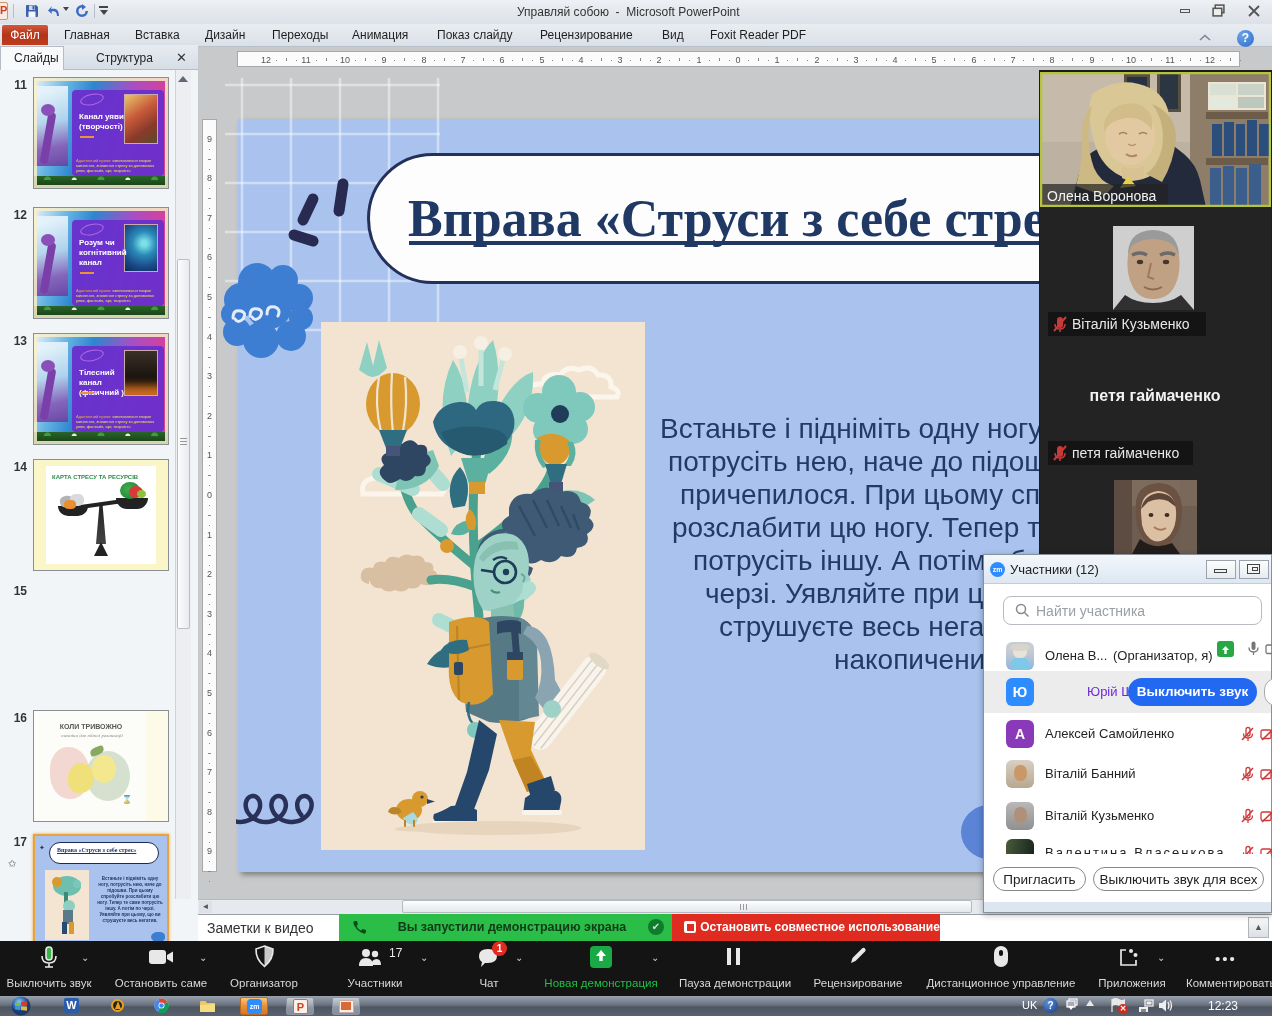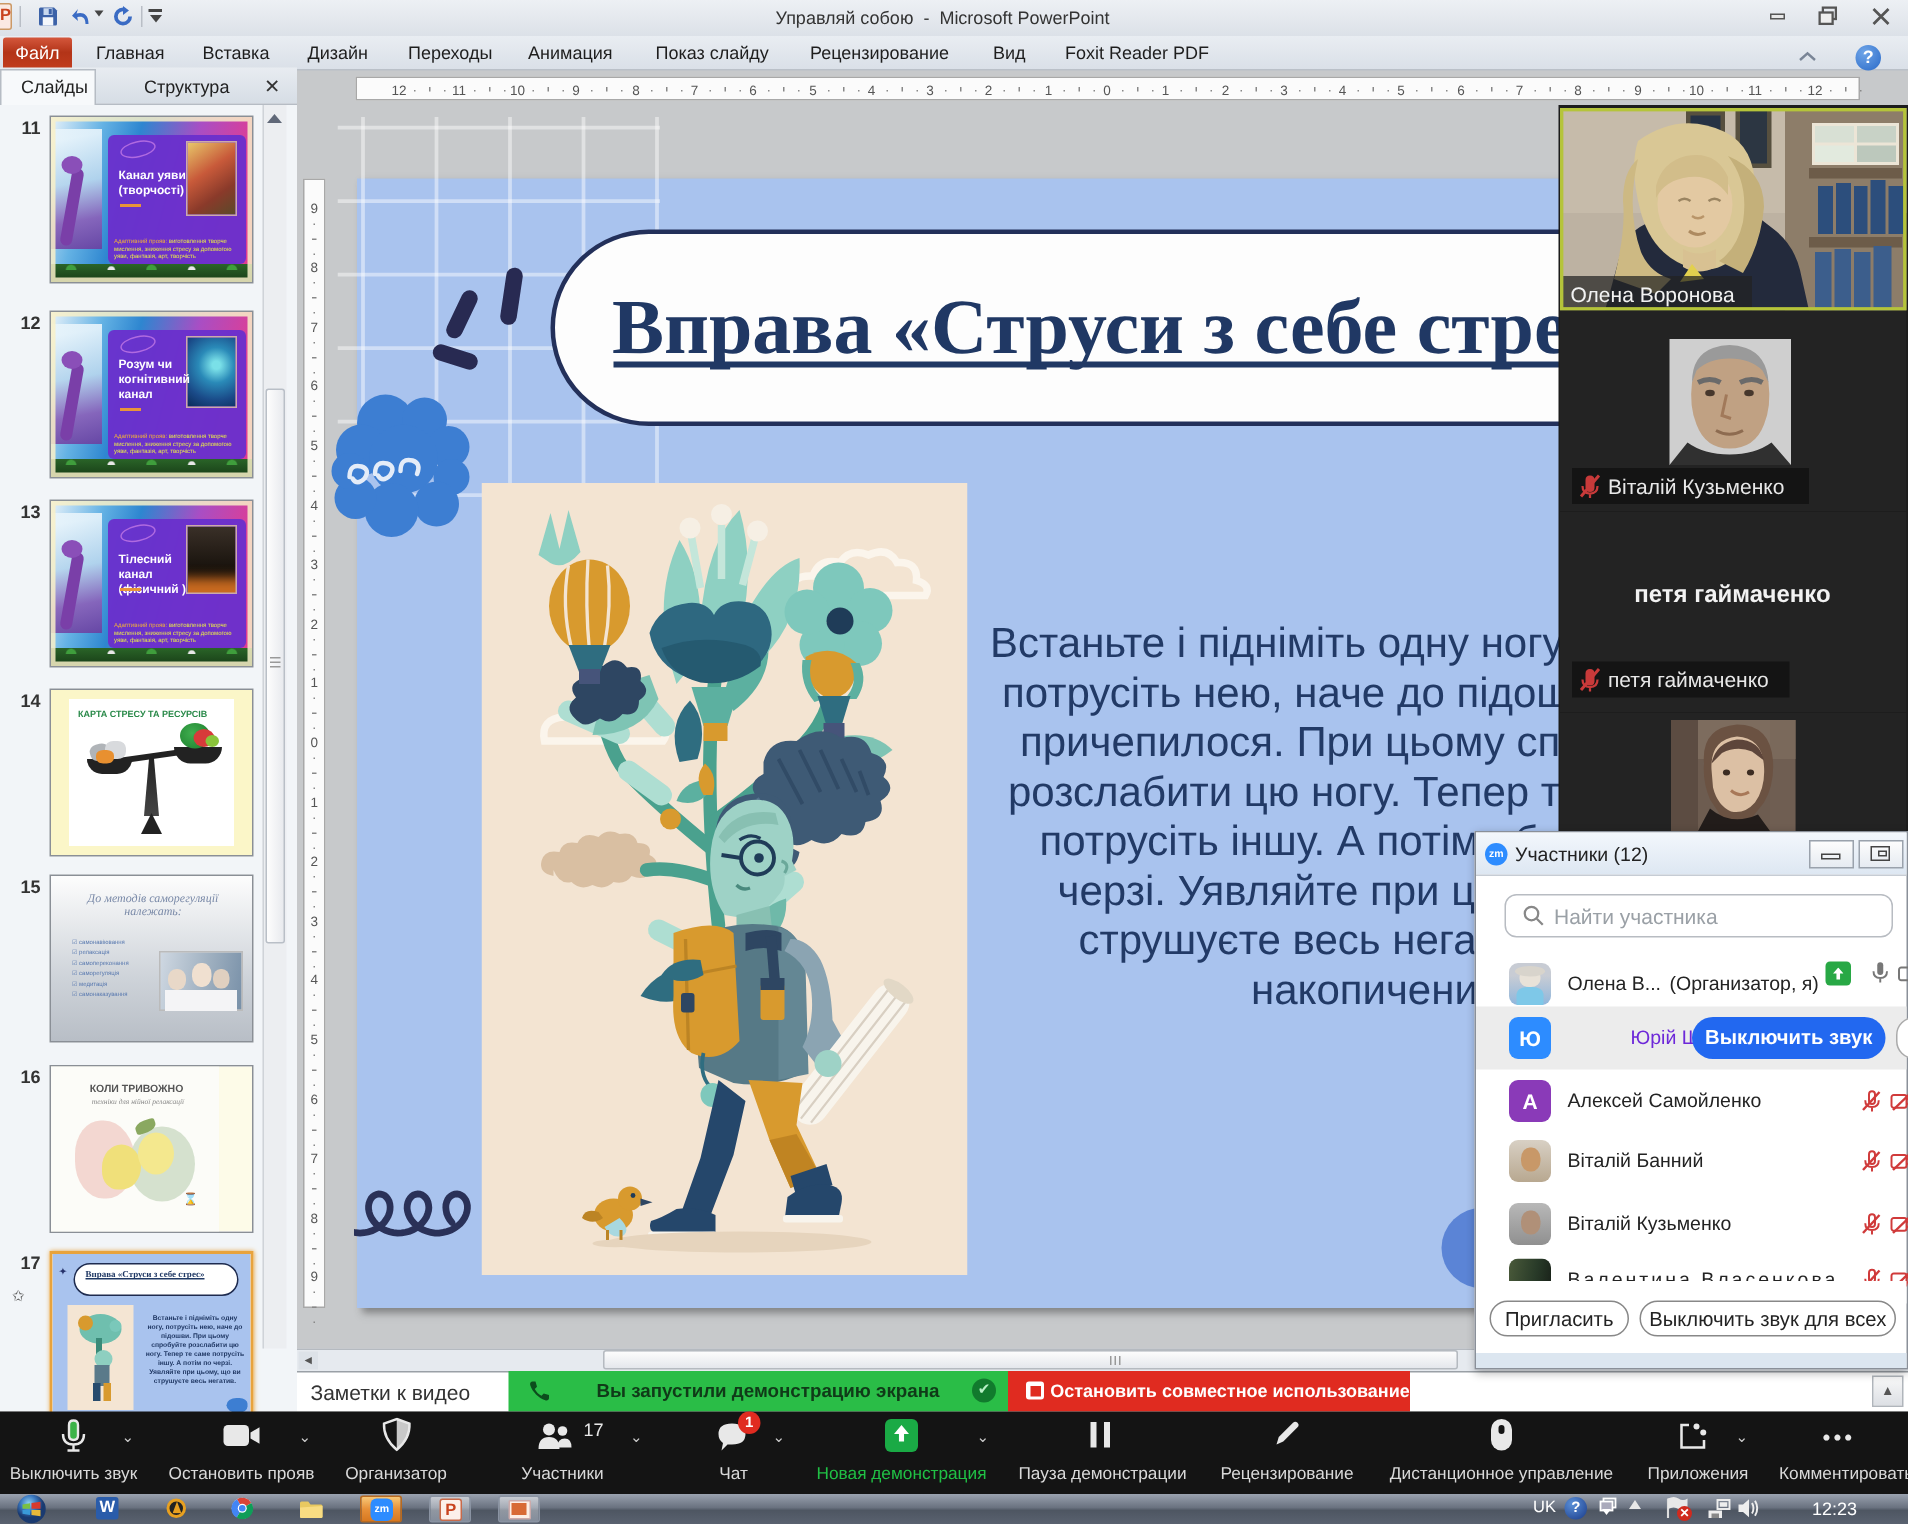--- a/index.html
+++ b/index.html
@@ -120,30 +120,20 @@
       <div style="position:absolute;left:82px;top:38px;width:32px;height:11px;background:#222;border-radius:0 0 15px 15px;"></div>
       <div style="position:absolute;left:26px;top:36px;width:13px;height:11px;background:#b0b4b8;border-radius:40%;transform:rotate(-15deg);"></div>
       <div style="position:absolute;left:36px;top:34px;width:14px;height:12px;background:#d8dadd;border-radius:40%;"></div>
       <div style="position:absolute;left:30px;top:40px;width:12px;height:9px;background:#e89030;border-radius:40%;"></div>
       <div style="position:absolute;left:86px;top:22px;width:20px;height:17px;background:radial-gradient(circle at 40% 40%,#3fae4f,#1a7a2a);border-radius:50%;"></div>
       <div style="position:absolute;left:95px;top:26px;width:14px;height:12px;background:#d83a3a;border-radius:50%;"></div>
       <div style="position:absolute;left:103px;top:30px;width:9px;height:8px;background:#8ac43a;border-radius:50%;"></div>
       <div style="position:absolute;left:60px;top:82px;width:14px;height:14px;background:#222;clip-path:polygon(50% 0,100% 100%,0 100%);"></div>
     </div>
 <div class="abs" style="left:5px;top:584px;width:22px;text-align:right;font-size:12px;color:#333;font-weight:bold;">15</div>
-<div class="abs" style="left:33px;top:583px;width:136px;height:112px;background:#fff;border:1px solid #8a8f96;overflow:hidden;">
-      <div style="position:absolute;top:0;left:0;right:0;bottom:0;background:linear-gradient(#fdfdfd,#cfd4da 60%,#b8bec6);"></div>
-      <div style="position:absolute;left:10px;top:10px;width:116px;text-align:center;font-size:8px;font-style:italic;color:#7a8aa8;font-family:'Liberation Serif',serif;">До методів саморегуляції<br>належать:</div>
-      <div style="position:absolute;left:14px;top:40px;width:60px;font-size:4px;line-height:7px;color:#5a7ab0;">☑ самонавіювання<br>☑ релаксація<br>☑ самопереконання<br>☑ саморегуляція<br>☑ медитація<br>☑ самонаказування</div>
-      <div style="position:absolute;left:72px;top:50px;width:56px;height:40px;background:linear-gradient(100deg,#cfd8e2,#9fb0c0 55%,#7890a8);border:1px solid #bbbbbb;"></div>
-      <div style="position:absolute;left:78px;top:62px;width:12px;height:14px;background:#e8d8c8;border-radius:45%;"></div>
-      <div style="position:absolute;left:94px;top:58px;width:13px;height:16px;background:#f0e0d0;border-radius:45%;"></div>
-      <div style="position:absolute;left:108px;top:62px;width:11px;height:13px;background:#e0d0c0;border-radius:45%;"></div>
-      <div style="position:absolute;left:76px;top:76px;width:48px;height:14px;background:#f4f4f6;"></div>
-    </div>
 <div class="abs" style="left:5px;top:711px;width:22px;text-align:right;font-size:12px;color:#333;font-weight:bold;">16</div>
 <div class="abs" style="left:33px;top:710px;width:136px;height:112px;background:#fff;border:1px solid #8a8f96;overflow:hidden;">
       <div style="position:absolute;top:0;left:0;right:0;bottom:0;background:#fdfbe8;"></div>
       <div style="position:absolute;left:0px;top:0px;width:112px;height:100%;background:#fcfcf8;"></div>
       <div style="position:absolute;left:12px;top:12px;width:90px;text-align:center;font-size:7px;font-weight:bold;color:#555;">КОЛИ ТРИВОЖНО</div>
       <div style="position:absolute;left:18px;top:22px;width:80px;text-align:center;font-size:5px;font-style:italic;color:#888;font-family:'Liberation Serif',serif;">техніки для нійної релаксації</div>
       <div style="position:absolute;left:16px;top:36px;width:40px;height:52px;background:#f0c8c0;border-radius:45% 55% 50% 50%;opacity:0.7;"></div>
       <div style="position:absolute;left:52px;top:40px;width:44px;height:50px;background:#c8d8c0;border-radius:50%;opacity:0.75;"></div>
       <div style="position:absolute;left:34px;top:52px;width:26px;height:30px;background:#f0e07a;border-radius:50% 50% 50% 40%;"></div>
       <div style="position:absolute;left:58px;top:44px;width:24px;height:28px;background:#f4e88e;border-radius:50%;"></div>
@@ -735,21 +725,21 @@
 <path d="M11 2 Q14 2 14 5 L14 12 Q14 15 11 15 Q8 15 8 12 L8 5 Q8 2 11 2 Z" fill="none" stroke="#e8e8e8" stroke-width="1.6"></path>
 <path d="M4 11 Q4 18 11 18 Q18 18 18 11 M11 18 L11 22 M7 22 L15 22" stroke="#e8e8e8" stroke-width="1.6" fill="none"></path>
 </svg>
     <div class="abs" style="left:81px;top:952px;color:#cfcfcf;font-size:10px;">⌄</div>
     <div class="abs" style="left:49px;top:977px;width:200px;margin-left:-100px;text-align:center;font-size:11.5px;color:#d9d9d9;">Выключить звук</div>
     <svg class="abs" style="left:148px;top:948px" width="26" height="18" viewBox="0 0 26 18">
 <rect x="1" y="2" width="17" height="14" rx="3" fill="#e8e8e8"></rect>
 <path d="M19 7 L25 3.5 L25 14.5 L19 11 Z" fill="#e8e8e8"></path>
 </svg>
     <div class="abs" style="left:199px;top:952px;color:#cfcfcf;font-size:10px;">⌄</div>
-    <div class="abs" style="left:161px;top:977px;width:200px;margin-left:-100px;text-align:center;font-size:11.5px;color:#d9d9d9;">Остановить прояв</div>
+    <div class="abs" style="left:161px;top:977px;width:200px;margin-left:-100px;text-align:center;font-size:11.5px;color:#d9d9d9;">Остановить саме</div>
     <svg class="abs" style="left:254px;top:945px" width="21" height="23" viewBox="0 0 21 23">
 <path d="M10.5 1 L19 4 Q19.5 14 10.5 21.5 Q1.5 14 2 4 Z" fill="none" stroke="#e8e8e8" stroke-width="1.6"></path>
 <path d="M10.5 1 L19 4 Q19.5 14 10.5 21.5 Z" fill="#e8e8e8" opacity="0.85"></path>
 </svg>
     <div class="abs" style="left:264px;top:977px;width:200px;margin-left:-100px;text-align:center;font-size:11.5px;color:#d9d9d9;">Организатор</div>
     <svg class="abs" style="left:357px;top:947px" width="26" height="20" viewBox="0 0 26 20">
 <circle cx="9" cy="6" r="4" fill="#e8e8e8"></circle>
       <path d="M2 19 Q2 11 9 11 Q16 11 16 19 Z" fill="#e8e8e8"></path>
 <circle cx="18" cy="7" r="3.2" fill="#e8e8e8"></circle>
       <path d="M14 18 Q15 12 19.5 12 Q24 12 24 18 Z" fill="#e8e8e8"></path>

